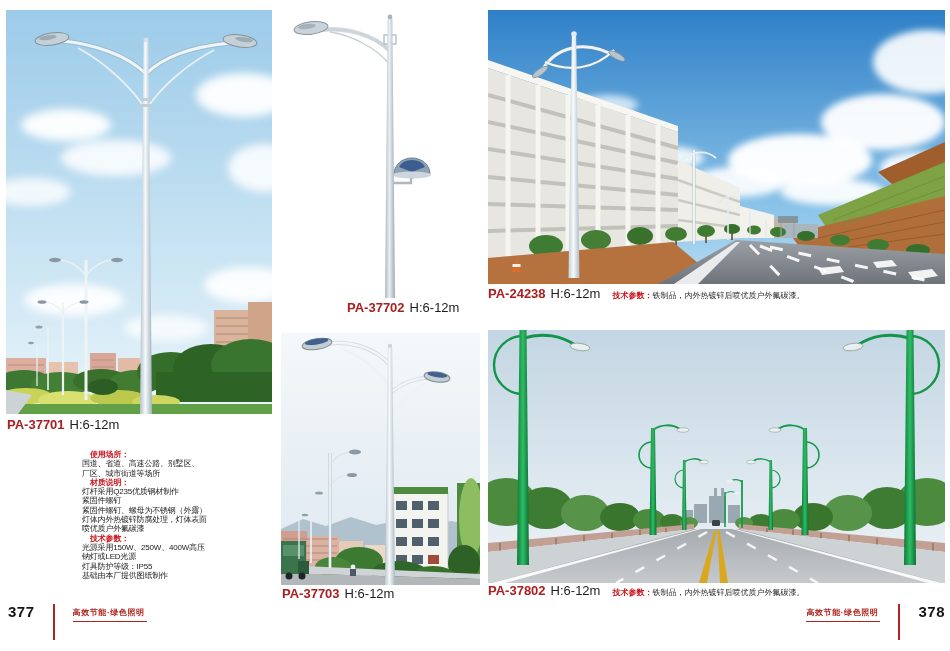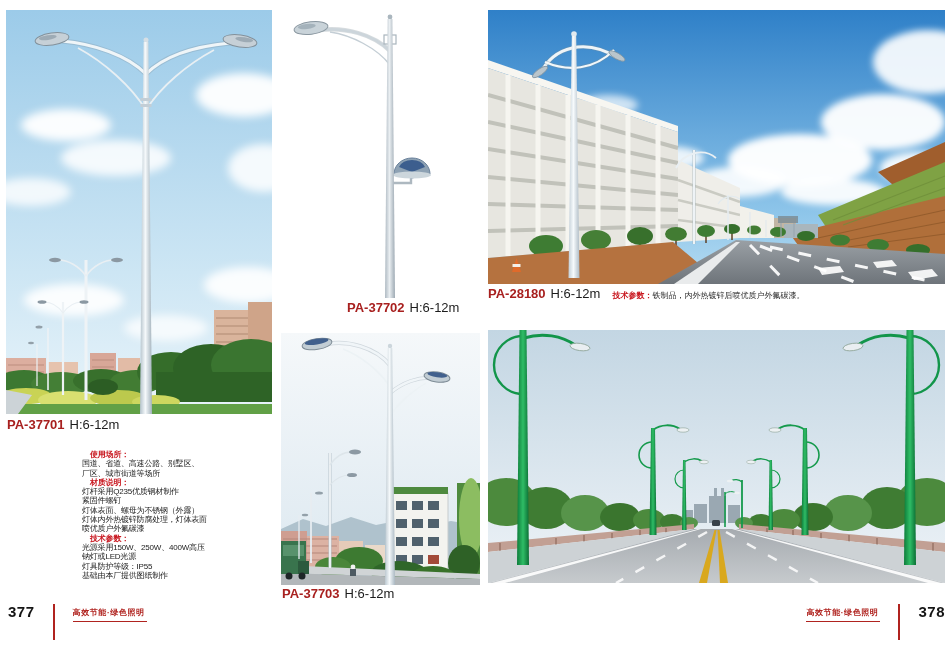--- a/index.html
+++ b/index.html
@@ -136,21 +136,21 @@
     <span class="code">PA-37701</span><span class="ph">H:6-12m</span>
   </div>
 
   <div class="desc">
     <div class="t">使用场所：</div>
     <div>国道、省道、高速公路、别墅区、</div>
     <div>厂区、城市街道等场所</div>
     <div class="t">材质说明：</div>
     <div>灯杆采用Q235优质钢材制作</div>
     <div>紧固件螺钉</div>
-    <div>灯体表面、螺母为不锈钢（外露）</div>
+    <div>紧固件螺钉、螺母为不锈钢（外露）</div>
     <div>灯体内外热镀锌防腐处理，灯体表面</div>
     <div>喷优质户外氟碳漆</div>
     <div class="t">技术参数：</div>
     <div>光源采用150W、250W、400W高压</div>
     <div>钠灯或LED光源</div>
     <div>灯具防护等级：IP55</div>
     <div>基础由本厂提供图纸制作</div>
   </div>
 
   <svg class="photo" style="left:287px;top:5px" width="193" height="293" viewBox="0 0 193 293">
@@ -423,21 +423,21 @@
         </g>
       <g transform="rotate(30 129 46)">
           <ellipse cx="129" cy="46" rx="9" ry="3" fill="#b9c5cc" stroke="#8395a0" stroke-width="0.8"></ellipse>
         </g>
       <circle cx="86" cy="24" r="2.8" fill="#e2eaef"></circle>
       <polygon points="83.8,26 88.2,26 91.5,268 80.5,268" fill="url(#s4pole)"></polygon>
     </g>
   </svg>
 
   <div class="plabel" style="left:488px;top:287px">
-    <span class="code">PA-28180</span><span class="ph">H:6-12m</span><span class="tech">技术参数：</span><span class="technote">铁制品，内外热镀锌后喷优质户外氟碳漆。</span>
+    <span class="code">PA-24238</span><span class="ph">H:6-12m</span><span class="tech">技术参数：</span><span class="technote">铁制品，内外热镀锌后喷优质户外氟碳漆。</span>
   </div>
 
   <svg class="photo" style="left:488px;top:330px" width="457" height="253" viewBox="0 0 457 253">
     <defs>
       <linearGradient id="s5sky" x1="0" y1="0" x2="0" y2="1">
         <stop offset="0" stop-color="#c3d6e3"></stop>
           <stop offset="1" stop-color="#eef3f7"></stop>
       </linearGradient>
       <linearGradient id="s5road" x1="0" y1="0" x2="0" y2="1">
         <stop offset="0" stop-color="#a6abb0"></stop>
@@ -535,20 +535,23 @@
       <polygon points="281.5,130 284,130 285,200 280.5,200" fill="url(#s5pole)"></polygon>
       <line x1="237" y1="162" x2="237" y2="197" stroke="#159a4c" stroke-width="1.6"></line>
       <path d="M237,164 C240,161 245,161 248,163" fill="none" stroke="#159a4c" stroke-width="1"></path>
       <ellipse cx="249" cy="163" rx="3" ry="1.2" fill="#edf1f3"></ellipse>
       <line x1="254" y1="150" x2="254" y2="198" stroke="#159a4c" stroke-width="1.8"></line>
       <path d="M254,152 C251,149 246,149 243,151" fill="none" stroke="#159a4c" stroke-width="1.1"></path>
       <ellipse cx="242" cy="151" rx="3.2" ry="1.3" fill="#edf1f3"></ellipse>
     </g>
   </svg>
 
+  <div class="plabel" style="left:488px;top:584px">
+    <span class="code">PA-37802</span><span class="ph">H:6-12m</span><span class="tech">技术参数：</span><span class="technote">铁制品，内外热镀锌后喷优质户外氟碳漆。</span>
+  </div>
 
   <div class="footer fl">
     <span class="pnum">377</span>
     <span class="fdiv"></span>
     <span class="fslogan">高效节能·绿色照明</span>
   </div>
   <div class="footer fr">
     <span class="fslogan">高效节能·绿色照明</span>
     <span class="fdiv"></span>
     <span class="pnum">378</span>

